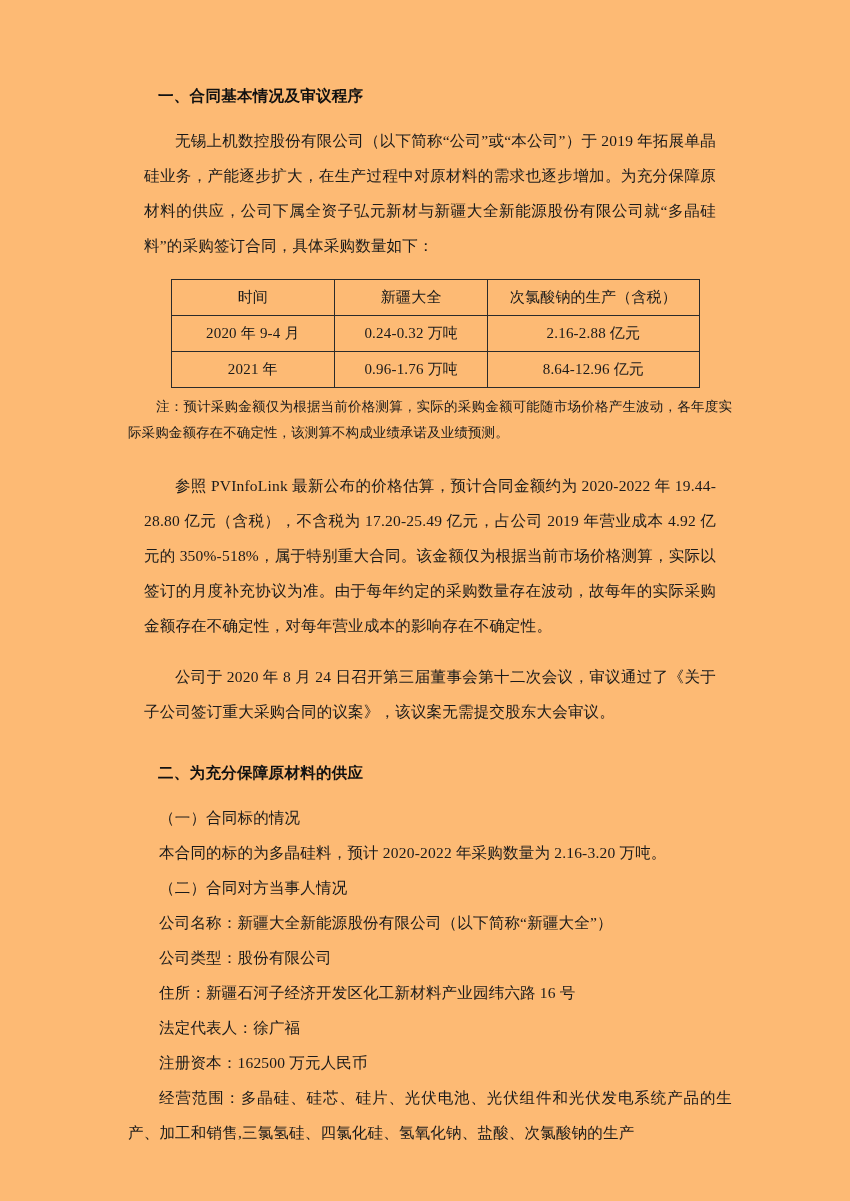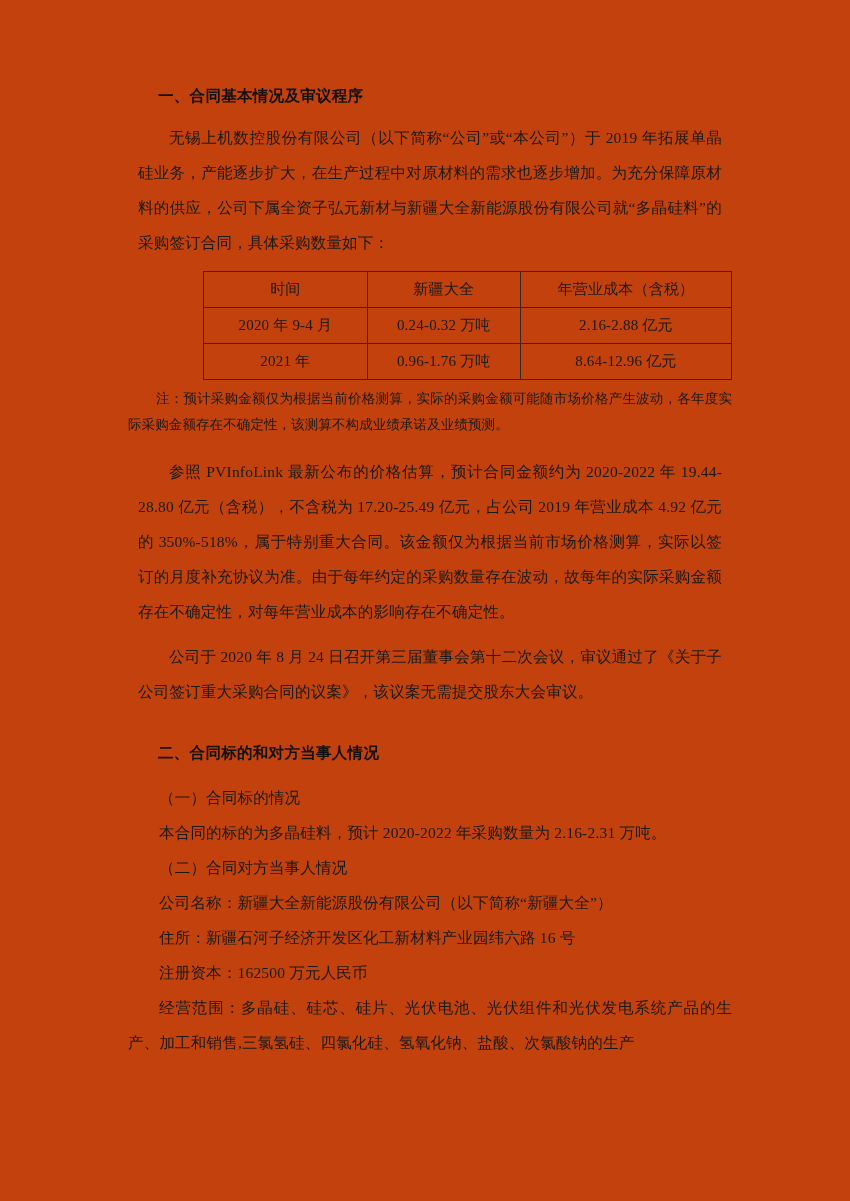--- a/index.html
+++ b/index.html
@@ -13,21 +13,21 @@
     font-family: "Liberation Serif", "DejaVu Serif", serif;
     color: #1a1a1a;
     position: relative;
     overflow: hidden;
   }
   .page {
     position: absolute;
     left: 0; top: 0;
     width: 850px;
     height: 1201px;
-    background: #c2410c;
+    background: #fdba74;
     box-sizing: border-box;
     padding: 86px 118px 40px 128px;
   }
   .doc-body {
     width: 604px;
     margin: 0 auto;
   }
   h2.section-heading {
     font-family: "Liberation Sans", "DejaVu Sans", sans-serif;
     font-size: 15.5px;
@@ -38,21 +38,21 @@
     letter-spacing: 0.3px;
     color: #111;
   }
   h2.section-heading.second {
     margin-top: 34px;
     margin-bottom: 16px;
   }
   p.para {
     font-size: 15.5px;
     line-height: 35px;
-    margin: 10px;
+    margin: 16px;
     text-align: justify;
     text-justify: inter-ideograph;
     text-indent: 31px;
     letter-spacing: 0.2px;
   }
   p.sub {
     font-size: 15.5px;
     line-height: 35px;
     margin: 0;
     text-indent: 31px;
@@ -62,21 +62,21 @@
     font-size: 15.5px;
     line-height: 35px;
     margin: 0;
     text-indent: 31px;
     letter-spacing: 0.2px;
     text-align: justify;
   }
   .table-wrap {
     margin: 11px 0 6px 0;
     display: flex;
-    justify-content: flex-end;
+    justify-content: center;
   }
   table.purchase {
     border-collapse: collapse;
     width: 529px;
     margin-left: 10px;
   }
   table.purchase td, table.purchase th {
     border: 1px solid #2b2b2b;
     text-align: center;
     font-size: 15px;
@@ -111,21 +111,21 @@
     <h2 class="section-heading">一、合同基本情况及审议程序</h2>
 
     <p class="para">无锡上机数控股份有限公司（以下简称“公司”或“本公司”）于 2019 年拓展单晶硅业务，产能逐步扩大，在生产过程中对原材料的需求也逐步增加。为充分保障原材料的供应，公司下属全资子弘元新材与新疆大全新能源股份有限公司就“多晶硅料”的采购签订合同，具体采购数量如下：</p>
 
     <div class="table-wrap">
       <table class="purchase">
         <thead>
           <tr>
             <th class="col-time">时间</th>
             <th class="col-qty">新疆大全</th>
-            <th class="col-amt">年营业成本（含税）</th>
+            <th class="col-amt">次氯酸钠的生产（含税）</th>
           </tr>
         </thead>
         <tbody>
           <tr>
             <td>2020 年 9-4 月</td>
             <td>0.24-0.32 万吨</td>
             <td>2.16-2.88 亿元</td>
           </tr>
           <tr>
             <td>2021 年</td>
@@ -137,25 +137,27 @@
     </div>
 
     <p class="note">注：预计采购金额仅为根据当前价格测算，实际的采购金额可能随市场价格产生波动，各年度实际采购金额存在不确定性，该测算不构成业绩承诺及业绩预测。</p>
 
     <div class="spacer-sm"></div>
 
     <p class="para">参照 PVInfoLink 最新公布的价格估算，预计合同金额约为 2020-2022 年 19.44-28.80 亿元（含税），不含税为 17.20-25.49 亿元，占公司 2019 年营业成本 4.92 亿元的 350%-518%，属于特别重大合同。该金额仅为根据当前市场价格测算，实际以签订的月度补充协议为准。由于每年约定的采购数量存在波动，故每年的实际采购金额存在不确定性，对每年营业成本的影响存在不确定性。</p>
 
     <p class="para">公司于 2020 年 8 月 24 日召开第三届董事会第十二次会议，审议通过了《关于子公司签订重大采购合同的议案》，该议案无需提交股东大会审议。</p>
 
-    <h2 class="section-heading second">二、合同标的和对方当事人情况</h2>
+    <h2 class="section-heading second">二、为充分保障原材料的供应</h2>
 
     <p class="sub">（一）合同标的情况</p>
-    <p class="flat">本合同的标的为多晶硅料，预计 2020-2022 年采购数量为 2.16-2.31 万吨。</p>
+    <p class="flat">本合同的标的为多晶硅料，预计 2020-2022 年采购数量为 2.16-3.20 万吨。</p>
     <p class="sub">（二）合同对方当事人情况</p>
 
     <p class="flat">公司名称：新疆大全新能源股份有限公司（以下简称“新疆大全”）</p>
+    <p class="flat">公司类型：股份有限公司</p>
     <p class="flat">住所：新疆石河子经济开发区化工新材料产业园纬六路 16 号</p>
+    <p class="flat">法定代表人：徐广福</p>
     <p class="flat">注册资本：162500 万元人民币</p>
     <p class="flat">经营范围：多晶硅、硅芯、硅片、光伏电池、光伏组件和光伏发电系统产品的生产、加工和销售,三氯氢硅、四氯化硅、氢氧化钠、盐酸、次氯酸钠的生产</p>
 
   </div>
 </div>
 
 </body></html>

